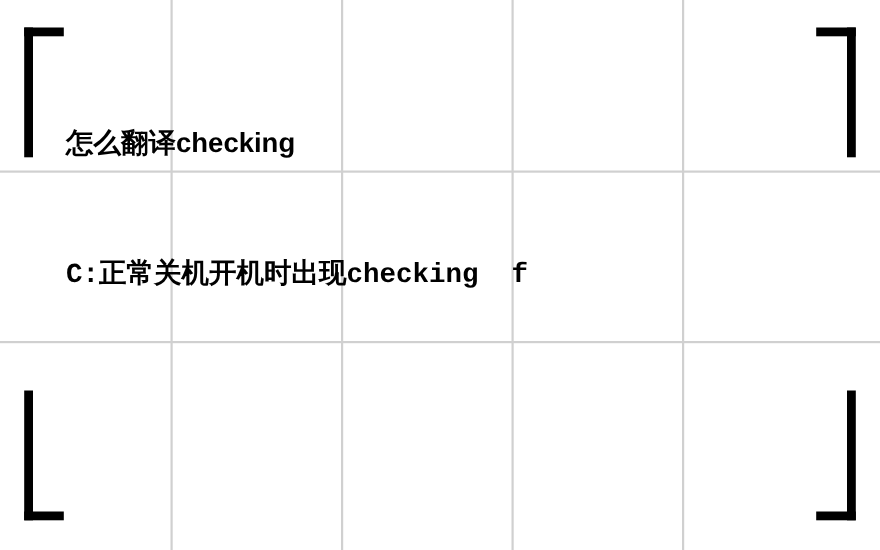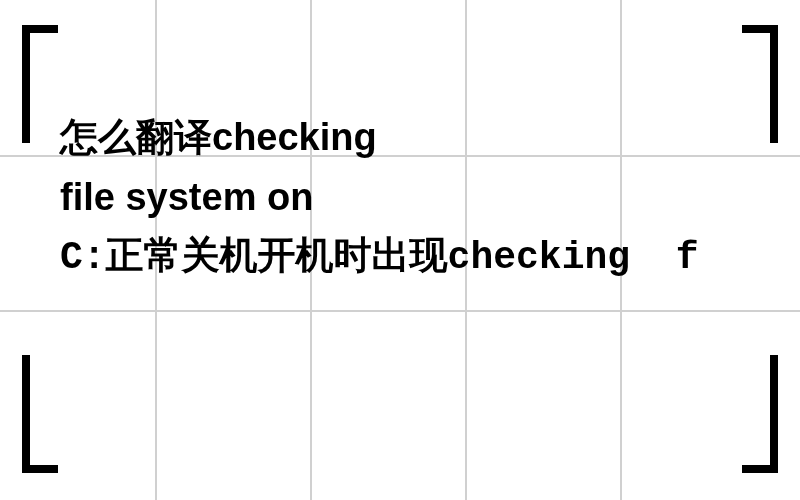--- a/index.html
+++ b/index.html
@@ -34,21 +34,21 @@
     height: 110px;
   }
   .bracket-tl { left: 22px; top: 25px; border-left: 8px solid #000; border-top: 8px solid #000; }
   .bracket-bl { left: 22px; top: 355px; border-left: 8px solid #000; border-bottom: 8px solid #000; }
   .bracket-tr { right: 22px; top: 25px; border-right: 8px solid #000; border-top: 8px solid #000; }
   .bracket-br { right: 22px; top: 355px; border-right: 8px solid #000; border-bottom: 8px solid #000; }
 
   .text-line {
     position: absolute;
     color: #000;
-    font-size: 38px;
+    font-size: 25px;
     font-weight: 600;
     line-height: 1.2;
     white-space: nowrap;
     font-family: "SimHei", "Microsoft YaHei", sans-serif;
   }
   .l1 { left: 60px; top: 115px; }
   .l2 { left: 60px; top: 175px; }
   .l3 { left: 60px; top: 235px; font-family: Liberation Mono, monospace; }
 </style>
 </head>
@@ -61,17 +61,16 @@
   <div class="grid-line grid-v4"></div>
   <div class="grid-line grid-h1"></div>
   <div class="grid-line grid-h2"></div>
 
   <div class="bracket bracket-tl"></div>
   <div class="bracket bracket-tr"></div>
   <div class="bracket bracket-bl"></div>
   <div class="bracket bracket-br"></div>
 
   <div class="text-line l1">怎么翻译checking</div>
-  <div class="text-line l2">file system on</div>
   <div class="text-line l3">
     <span> C:正常关机开机时出现checking</span>&nbsp;&nbsp;<span>f</span>
   </div>
 </div>
 
 </body></html>

